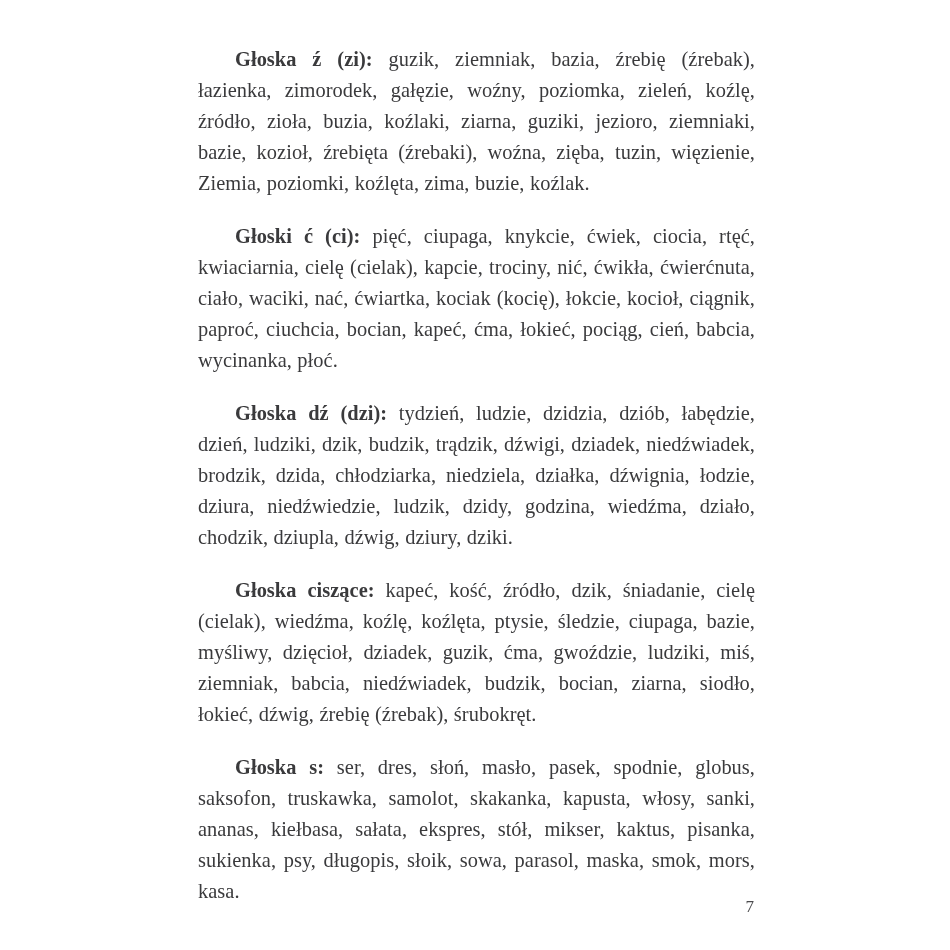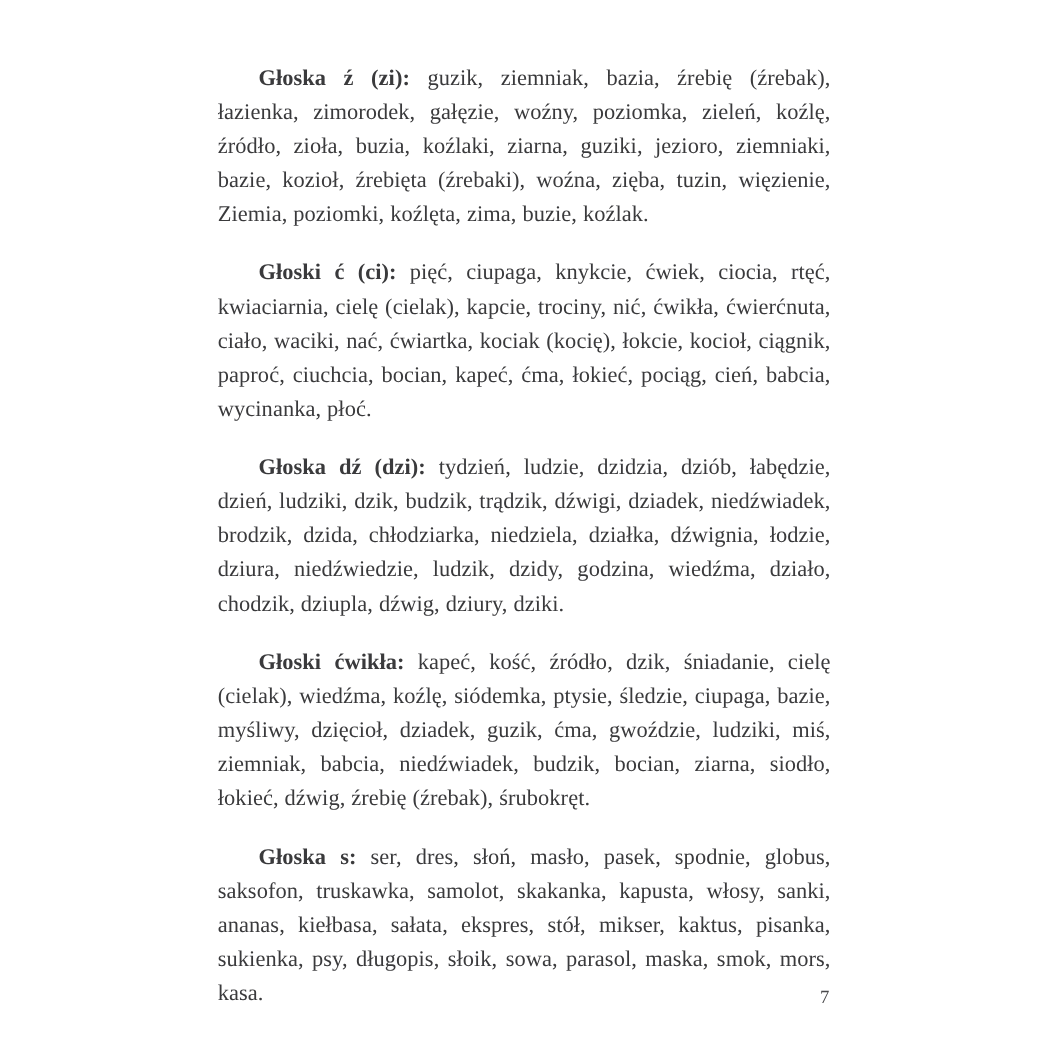--- a/index.html
+++ b/index.html
@@ -20,21 +20,21 @@
     position: relative;
     width: 950px;
     height: 950px;
     background: #ffffff;
     box-sizing: border-box;
   }
 
   .text-column {
     position: absolute;
     left: 198px;
-    top: 56px;
+    top: 44px;
     width: 557px;
   }
 
   .entry {
     margin: 0 0 22px 0;
     font-size: 20.4px;
     line-height: 31px;
     text-align: justify;
     text-justify: inter-word;
     text-indent: 37px;
@@ -76,21 +76,21 @@
 
     <p class="entry">
       <span class="label">Głoski ć (ci):</span><span class="body"> pięć, ciupaga, knykcie, ćwiek, ciocia, rtęć, kwiaciarnia, cielę (cielak), kapcie, trociny, nić, ćwikła, ćwierćnuta, ciało, waciki, nać, ćwiartka, kociak (kocię), łokcie, kocioł, ciągnik, paproć, ciuchcia, bocian, kapeć, ćma, łokieć, pociąg, cień, babcia, wycinanka, płoć.</span>
     </p>
 
     <p class="entry">
       <span class="label">Głoska dź (dzi):</span><span class="body"> tydzień, ludzie, dzidzia, dziób, łabędzie, dzień, ludziki, dzik, budzik, trądzik, dźwigi, dziadek, niedźwiadek, brodzik, dzida, chłodziarka, niedziela, działka, dźwignia, łodzie, dziura, niedźwiedzie, ludzik, dzidy, godzina, wiedźma, działo, chodzik, dziupla, dźwig, dziury, dziki.</span>
     </p>
 
     <p class="entry">
-      <span class="label">Głoski ćwikła:</span><span class="body"> kapeć, kość, źródło, dzik, śniadanie, cielę (cielak), wiedźma, koźlę, siódemka, ptysie, śledzie, ciupaga, bazie, myśliwy, dzięcioł, dziadek, guzik, ćma, gwoździe, ludziki, miś, ziemniak, babcia, niedźwiadek, budzik, bocian, ziarna, siodło, łokieć, dźwig, źrebię (źrebak), śrubokręt.</span>
+      <span class="label">Głoska ciszące:</span><span class="body"> kapeć, kość, źródło, dzik, śniadanie, cielę (cielak), wiedźma, koźlę, koźlęta, ptysie, śledzie, ciupaga, bazie, myśliwy, dzięcioł, dziadek, guzik, ćma, gwoździe, ludziki, miś, ziemniak, babcia, niedźwiadek, budzik, bocian, ziarna, siodło, łokieć, dźwig, źrebię (źrebak), śrubokręt.</span>
     </p>
 
     <p class="entry">
       <span class="label">Głoska s:</span><span class="body"> ser, dres, słoń, masło, pasek, spodnie, globus, saksofon, truskawka, samolot, skakanka, kapusta, włosy, sanki, ananas, kiełbasa, sałata, ekspres, stół, mikser, kaktus, pisanka, sukienka, psy, długopis, słoik, sowa, parasol, maska, smok, mors, kasa.</span>
     </p>
 
   </div>
 
   <div class="page-number">7</div>
 

